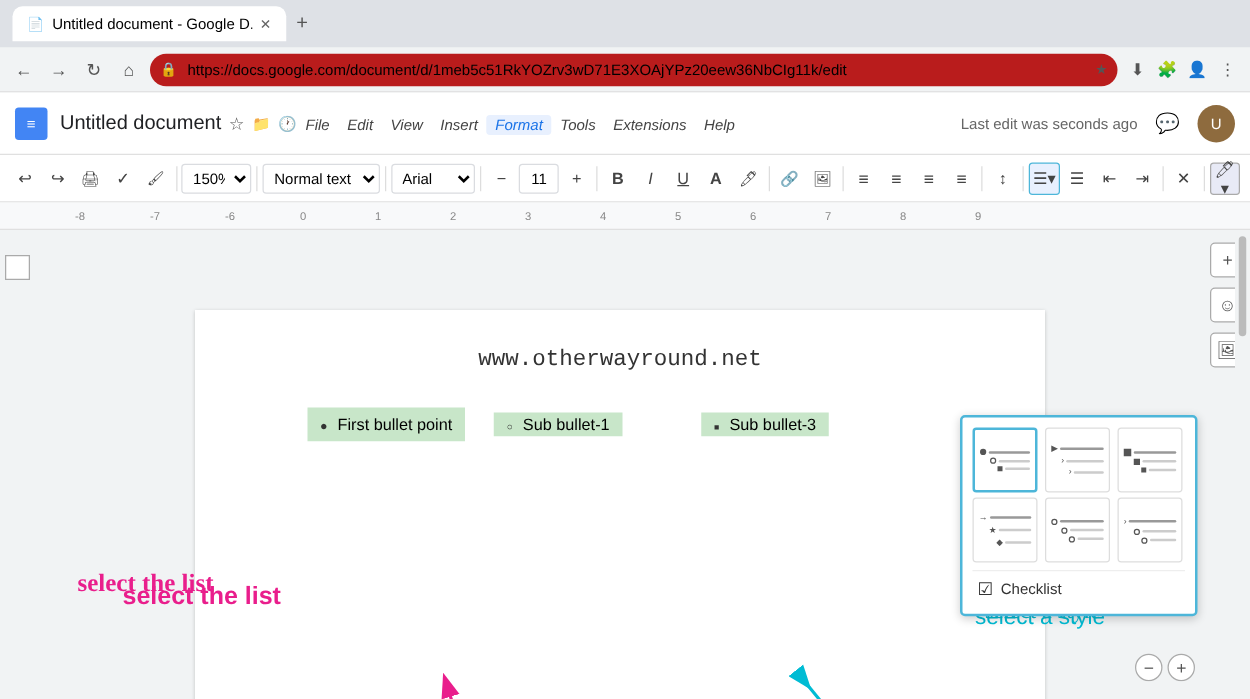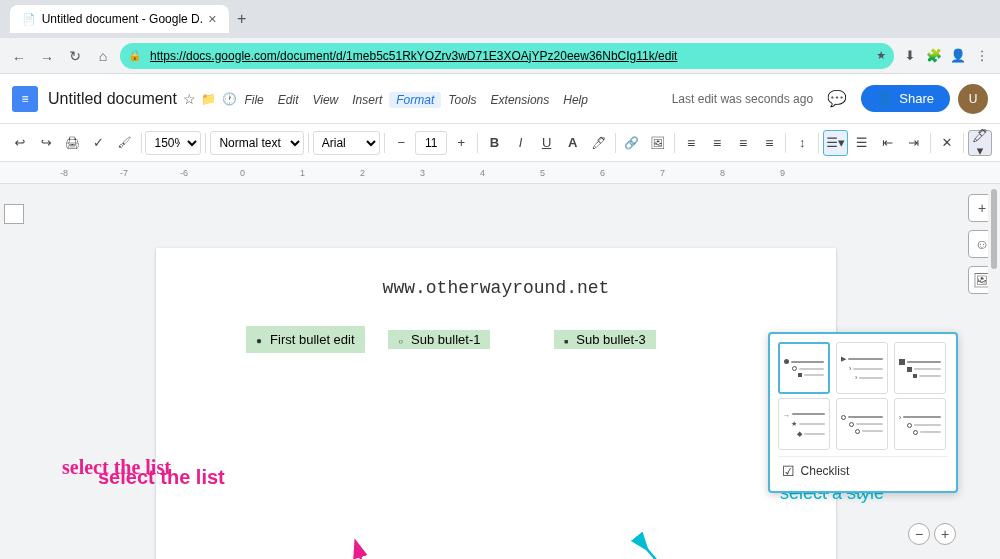--- a/index.html
+++ b/index.html
@@ -42,25 +42,24 @@
       font-size: 14px; color: #555;
       width: 22px; height: 22px;
       display: flex; align-items: center; justify-content: center;
       border-radius: 50%;
     }
     .address-input {
       flex: 1;
       height: 26px;
       border-radius: 14px;
       border: none;
-      background: #5eead4;
+      background: #b91c1c;
       padding: 0 30px 0 30px;
       font-size: 12px;
       outline: none;
-      text-decoration: underline;
     }
     .address-bar-icons {
       display: flex; gap: 4px; align-items: center;
     }
     .addr-icon {
       width: 20px; height: 20px;
       display: flex; align-items: center; justify-content: center;
       font-size: 13px; color: #555; cursor: pointer;
     }
 
@@ -402,24 +401,20 @@
       <span class="docs-menu-item">Insert</span>
       <span class="docs-menu-item active">Format</span>
       <span class="docs-menu-item">Tools</span>
       <span class="docs-menu-item">Extensions</span>
       <span class="docs-menu-item">Help</span>
     </div>
   </div>
   <div class="docs-header-right">
     <span class="last-edit-text">Last edit was seconds ago</span>
     <button class="comment-btn">💬</button>
-    <button class="share-btn">
-      <span>👤</span>
-      <span>Share</span>
-    </button>
     <div class="avatar" style="display:flex;align-items:center;justify-content:center; color:white; font-size:12px;">U</div>
   </div>
 </div>
 
 <div class="toolbar">
   <button class="toolbar-btn">↩</button>
   <button class="toolbar-btn">↪</button>
   <button class="toolbar-btn" style="font-size:12px;">🖨</button>
   <button class="toolbar-btn">✓</button>
   <button class="toolbar-btn" style="font-size:11px;">🖌</button>
@@ -494,21 +489,21 @@
     <div class="doc-page" style="position:relative; min-height:350px;margin-top:44px;">
 
       <div class="doc-watermark">www.otherwayround.net</div>
 
       <div class="bullet-list">
         
         <div style="position:relative; display:inline-block;">
           <div style="background:#c8e6c9; position:absolute; left:-10px; right:-10px; top:-2px; bottom:-2px; z-index:0;"></div>
           <div class="bullet-item-l1" style="position:relative; z-index:1;">
             <span style="font-size:10px; color:#333;">●</span>
-            <span>First bullet edit</span>
+            <span>First bullet point</span>
           </div>
         </div>
         
         <div style="position:relative; display:inline-block; margin-left:40px; margin-top:4px;">
           <div style="background:#c8e6c9; position:absolute; left:-10px; right:-10px; top:-2px; bottom:-2px; z-index:0;"></div>
           <div style="display:flex; align-items:baseline; gap:8px; position:relative; z-index:1;">
             <span style="font-size:8px; color:#333;">○</span>
             <span>Sub bullet-1</span>
           </div>
         </div>

